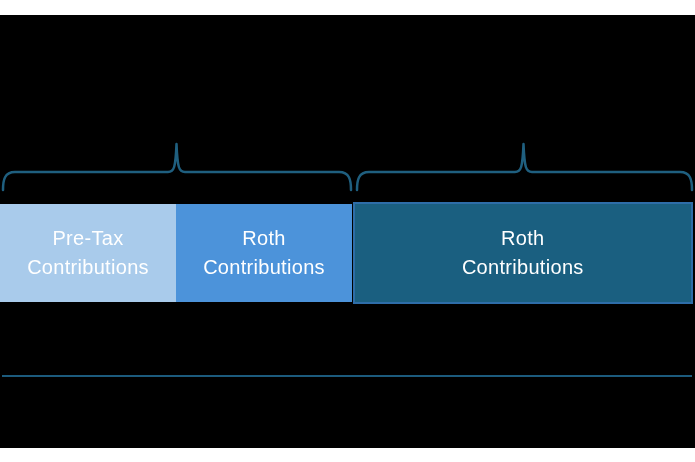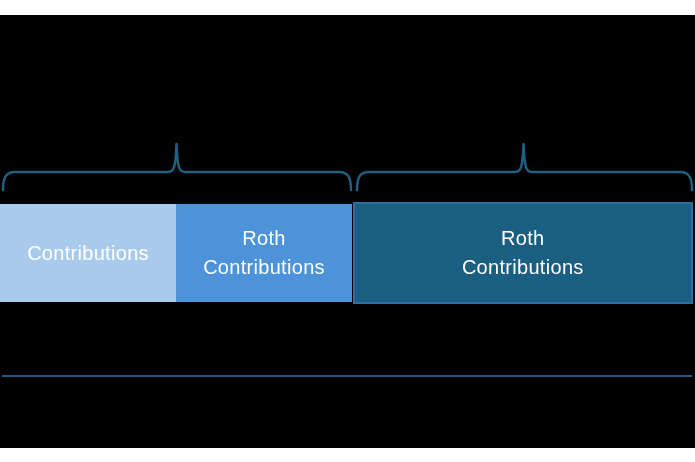--- a/index.html
+++ b/index.html
@@ -69,20 +69,21 @@
 <div class="canvas">
 
   <div class="strip top" style="background-color: rgb(255, 255, 255);"></div>
 
   <svg class="braces-svg" viewBox="0 0 695 462">
     <path d="M 3 190 C 3 180 4.5 172 15 172 L 168 172 C 174 172 175.5 168 176.5 144 C 177.5 168 179 172 185 172 L 339 172 C 349.5 172 351 180 351 190" fill="none" stroke-width="2.5" stroke-linecap="round" stroke-linejoin="round" stroke="#1f5f7f"></path>
     <path d="M 357 190 C 357 180 358.5 172 369 172 L 515 172 C 521 172 522.5 168 523.5 144 C 524.5 168 526 172 532 172 L 680 172 C 690.5 172 692 180 692 190" fill="none" stroke-width="2.5" stroke-linecap="round" stroke-linejoin="round" stroke="#1f5f7f"></path>
   </svg>
 
   <div class="bar pretax" style="background-color: rgb(169, 203, 235); color: rgb(255, 255, 255);">
+    <span>Pre-Tax</span>
     <span>Contributions</span>
   </div>
 
   <div class="bar roth-small" style="background-color: rgb(76, 147, 218); color: rgb(255, 255, 255);">
     <span>Roth</span>
     <span>Contributions</span>
   </div>
 
   <div class="bar roth-large" style="background-color: rgb(26, 95, 128); border-color: rgb(46, 109, 168); color: rgb(255, 255, 255);">
     <span>Roth</span>

